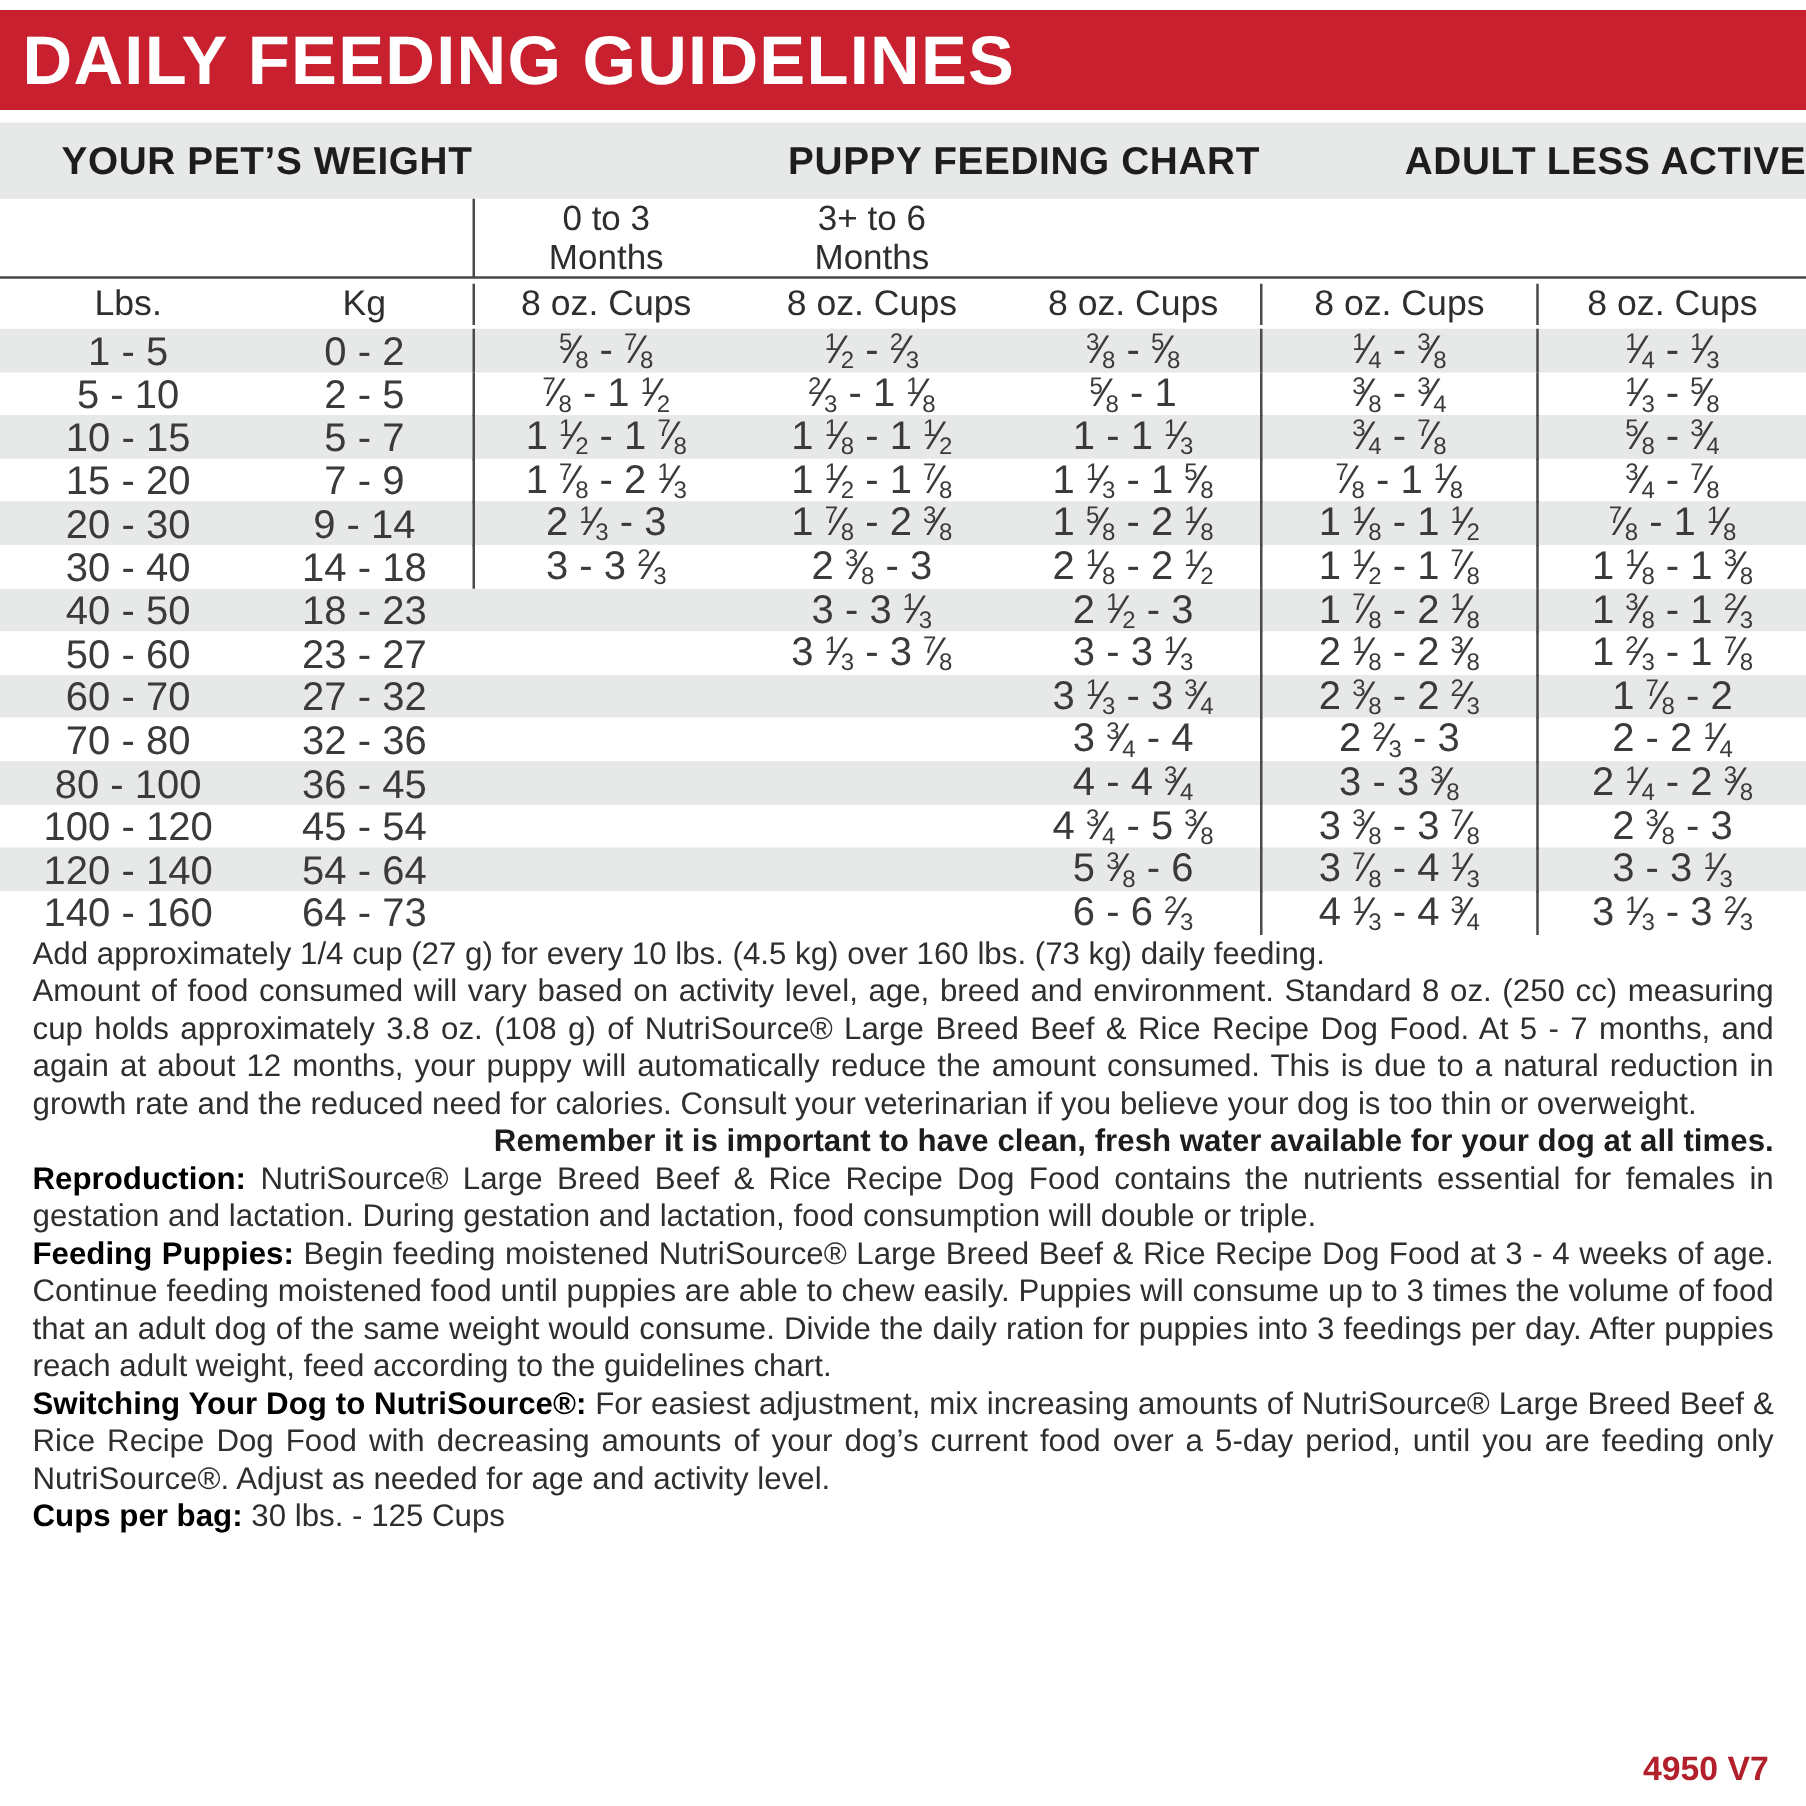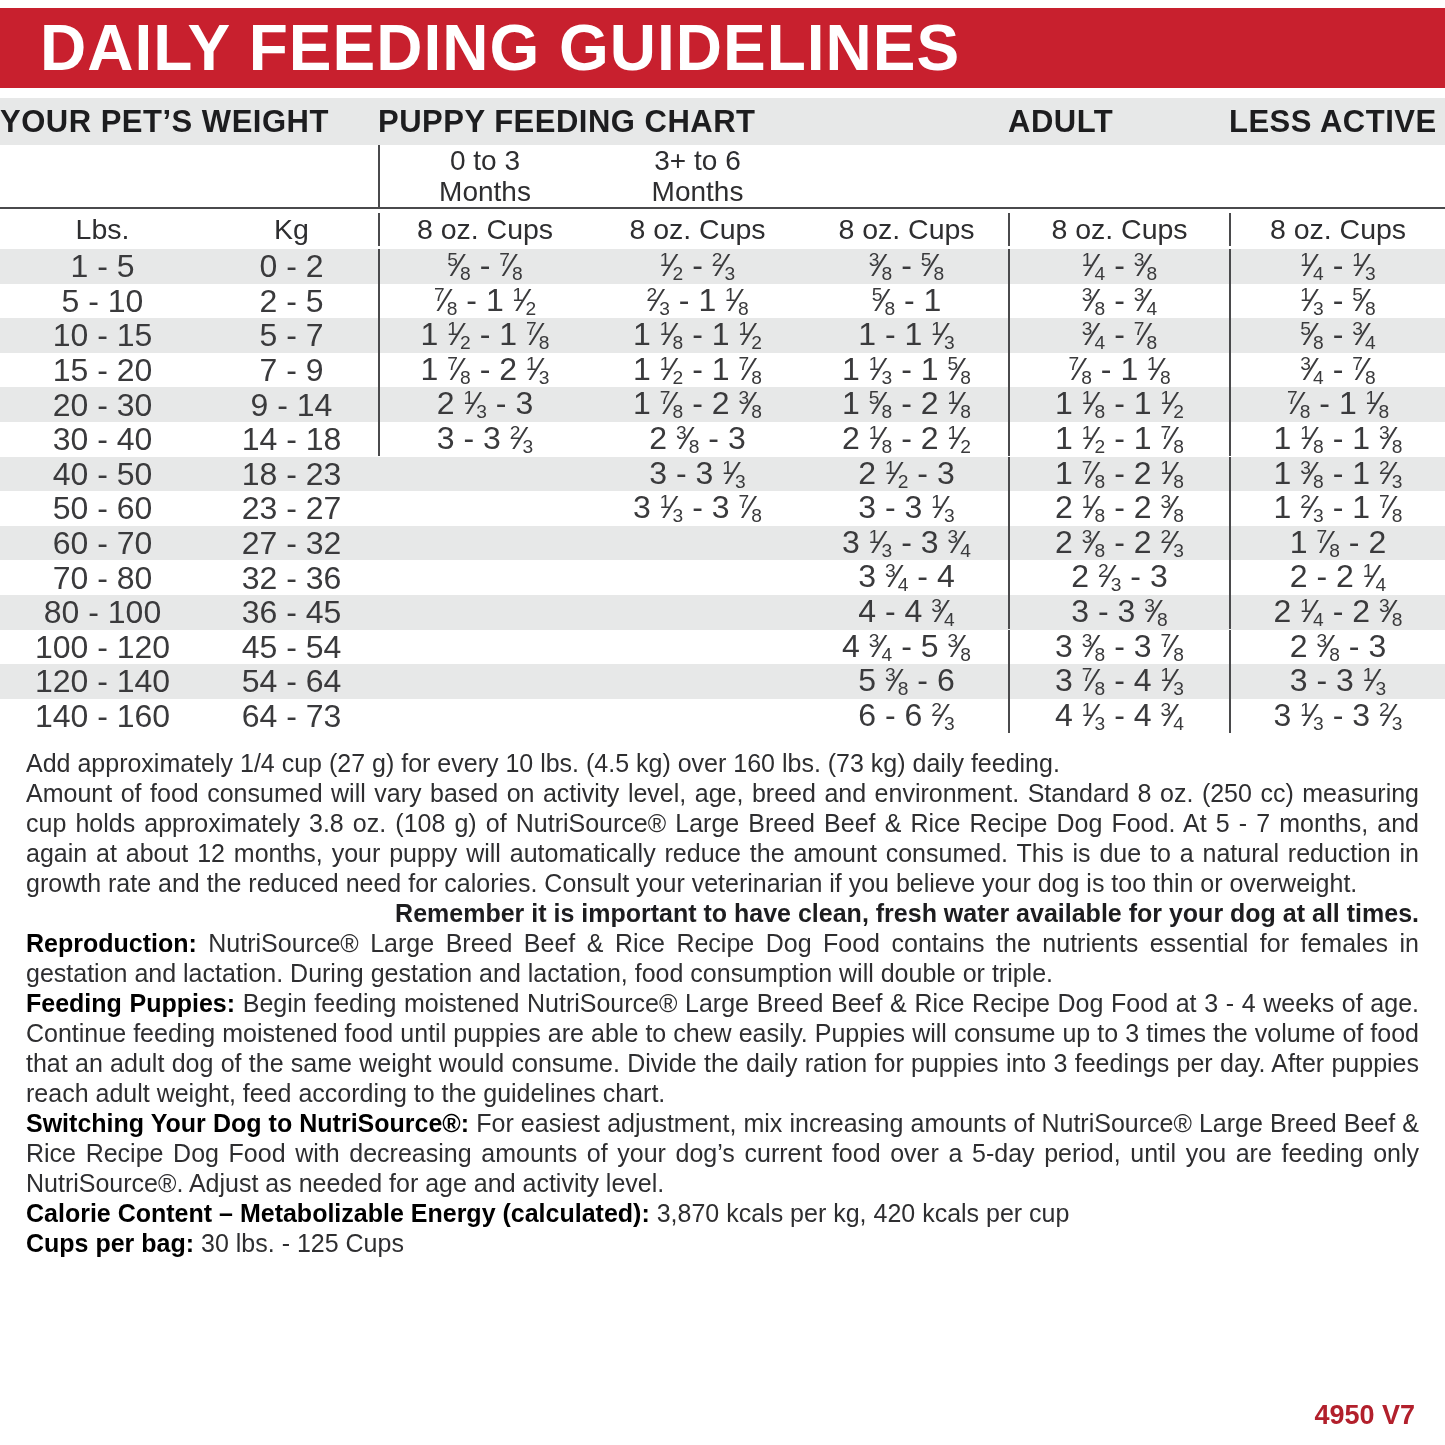--- a/index.html
+++ b/index.html
@@ -8,28 +8,28 @@
     width:1445px; height:1445px; position:relative; overflow:hidden;
     background:#ffffff; color:#3a3a3c;
     font-family:"Liberation Sans", sans-serif;
   }
   
   .banner {
     position:absolute; top:8px; left:0; width:1445px; height:80px;
     background:#C8202E; display:flex; align-items:center;
   }
   .banner .title {
-    margin-left:40px; color:#ffffff; font-size:64px; font-weight:bold;
+    margin-left:18px; color:#ffffff; font-size:55px; font-weight:bold;
     letter-spacing:1px;
   }
   
   .tablewrap { position:absolute; top:98px; left:0; width:1445px; }
   .band {
     display:grid; grid-template-columns:378px 630px 221px 216px;
-    height:47px; background:#E7E8E8; align-items:center; text-align:left;
+    height:61px; background:#E7E8E8; align-items:center; text-align:right;
     font-weight:bold; font-size:31px; color:#1d1d1f; letter-spacing:0.5px;
   }
   .row { display:grid; grid-template-columns:205px 173px 212px 215px 203px 221px 216px; }
   .row > div { text-align:center; }
   .row > div:nth-child(3),
   .row > div:nth-child(6),
   .row > div:nth-child(7) { border-left:2px solid #4a4a4c; }
   .subhead {
     height:64px; font-size:28px; color:#2e2e30;
     border-bottom:2px solid #4a4a4c; align-items:center;
@@ -237,24 +237,20 @@
   <p class="sec just">
     <strong>Feeding Puppies:</strong>
     <span>Begin feeding moistened NutriSource® Large Breed Beef &amp; Rice Recipe Dog Food at 3 - 4 weeks of age. Continue feeding moistened food until puppies are able to chew easily. Puppies will consume up to 3 times the volume of food that an adult dog of the same weight would consume. Divide the daily ration for puppies into 3 feedings per day. After puppies reach adult weight, feed according to the guidelines chart.</span>
   </p>
 
   <p class="sec just">
     <strong>Switching Your Dog to NutriSource®:</strong>
     <span>For easiest adjustment, mix increasing amounts of NutriSource® Large Breed Beef &amp; Rice Recipe Dog Food with decreasing amounts of your dog’s current food over a 5-day period, until you are feeding only NutriSource®. Adjust as needed for age and activity level.</span>
   </p>
 
-  <p class="sec">
-    <strong>Calorie Content – Metabolizable Energy (calculated):</strong>
-    <span>3,870 kcals per kg, 420 kcals per cup</span>
-  </p>
 
   <p>
     <strong>Cups per bag:</strong>
     <span>30 lbs. -  125 Cups</span>
   </p>
 </div>
 
 <div class="code">4950 V7</div>
 
 </body></html>

